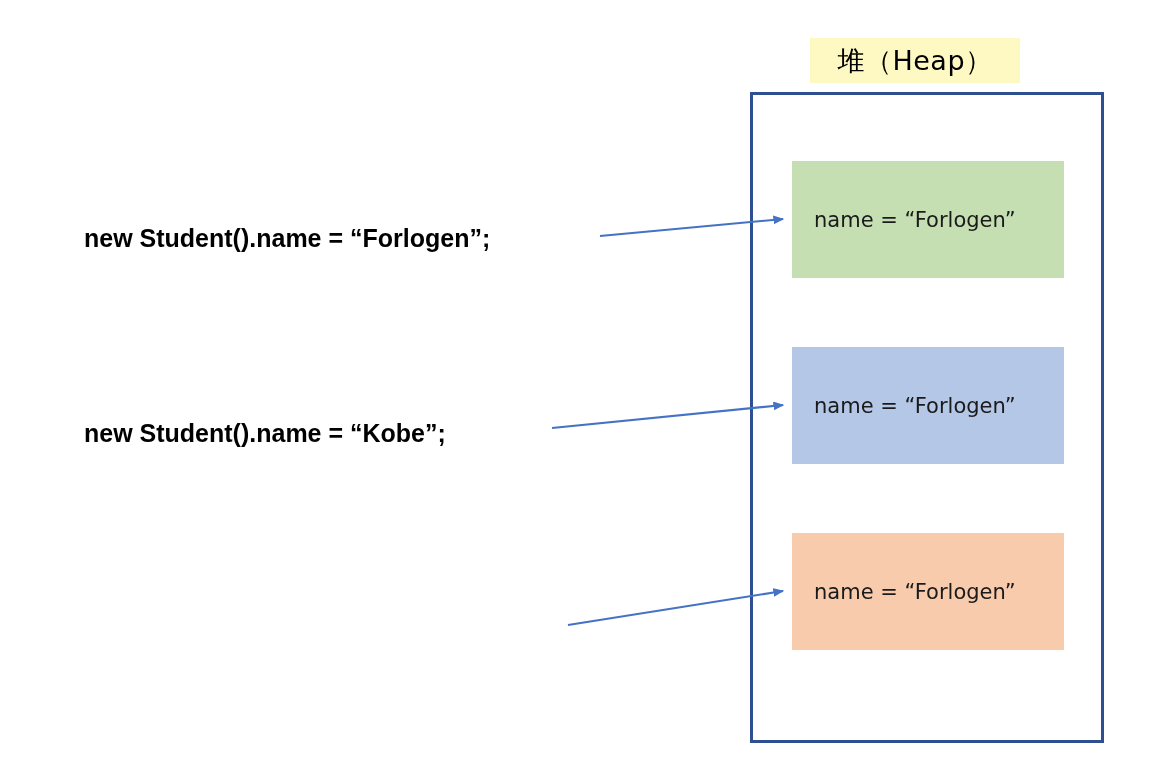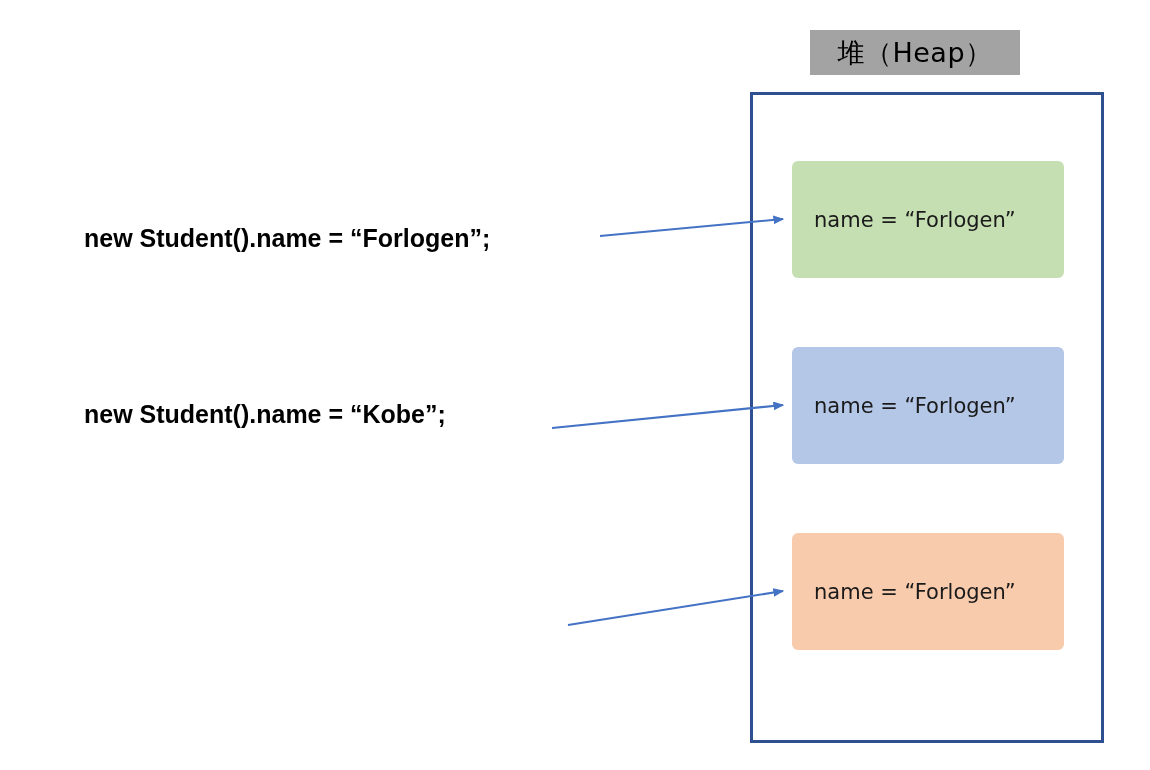--- a/index.html
+++ b/index.html
@@ -28,45 +28,44 @@
     height: 651px;
     border: 3px solid #2E5090;
     box-sizing: border-box;
     background: #ffffff;
   }
 
   
   .heap-title {
     position: absolute;
     left: 810px;
-    top: 30px;
+    top: 38px;
     width: 210px;
     height: 45px;
-    background: #a3a3a3;
+    background: #fef9c3;
     display: flex;
     align-items: center;
     justify-content: center;
     font-family: "DejaVu Sans", sans-serif;
     font-size: 27px;
     color: #000000;
     letter-spacing: 0.5px;
     white-space: nowrap;
   }
 
   
   .heap-cell {
     position: absolute;
     left: 792px;
     width: 272px;
     height: 117px;
     display: flex;
     align-items: center;
     box-sizing: border-box;
     padding-left: 22px;
-    border-radius: 6px;
   }
   .heap-cell .cell-text {
     font-family: "DejaVu Sans", sans-serif;
     font-size: 21px;
     color: #1a1a1a;
     white-space: nowrap;
   }
   .cell-1 { top: 161px; background: #C5DFB3; }
   .cell-2 { top: 347px; background: #B4C7E7; }
   .cell-3 { top: 533px; background: #F8CBAD; }
@@ -75,21 +74,21 @@
   .stmt {
     position: absolute;
     left: 84px;
     font-family: "Liberation Sans", sans-serif;
     font-weight: bold;
     font-size: 25px;
     color: #000000;
     white-space: nowrap;
   }
   .stmt-1 { top: 224px; }
-  .stmt-2 { top: 400px; }
+  .stmt-2 { top: 419px; }
   .stmt-3 { top: 614px; }
 
   
   .arrows {
     position: absolute;
     left: 0;
     top: 0;
     width: 1150px;
     height: 770px;
     pointer-events: none;

